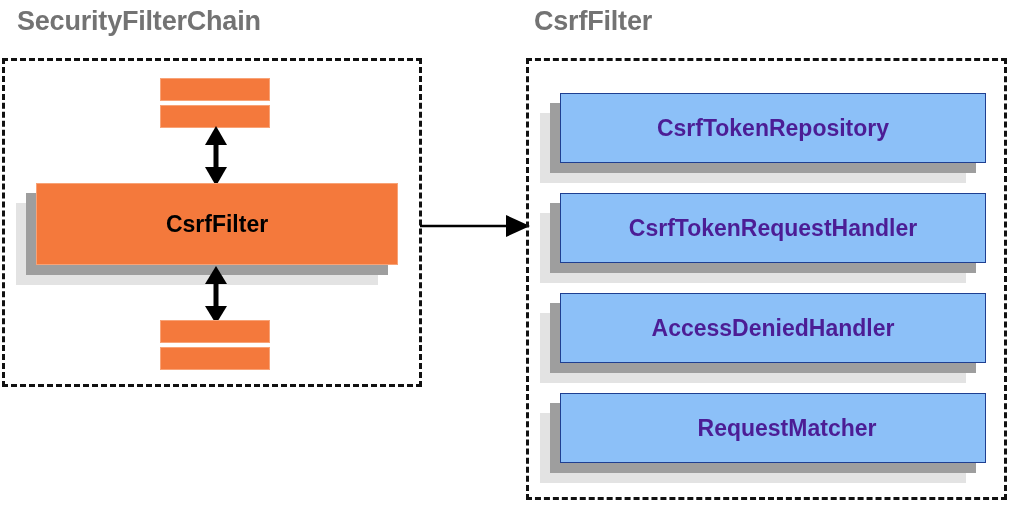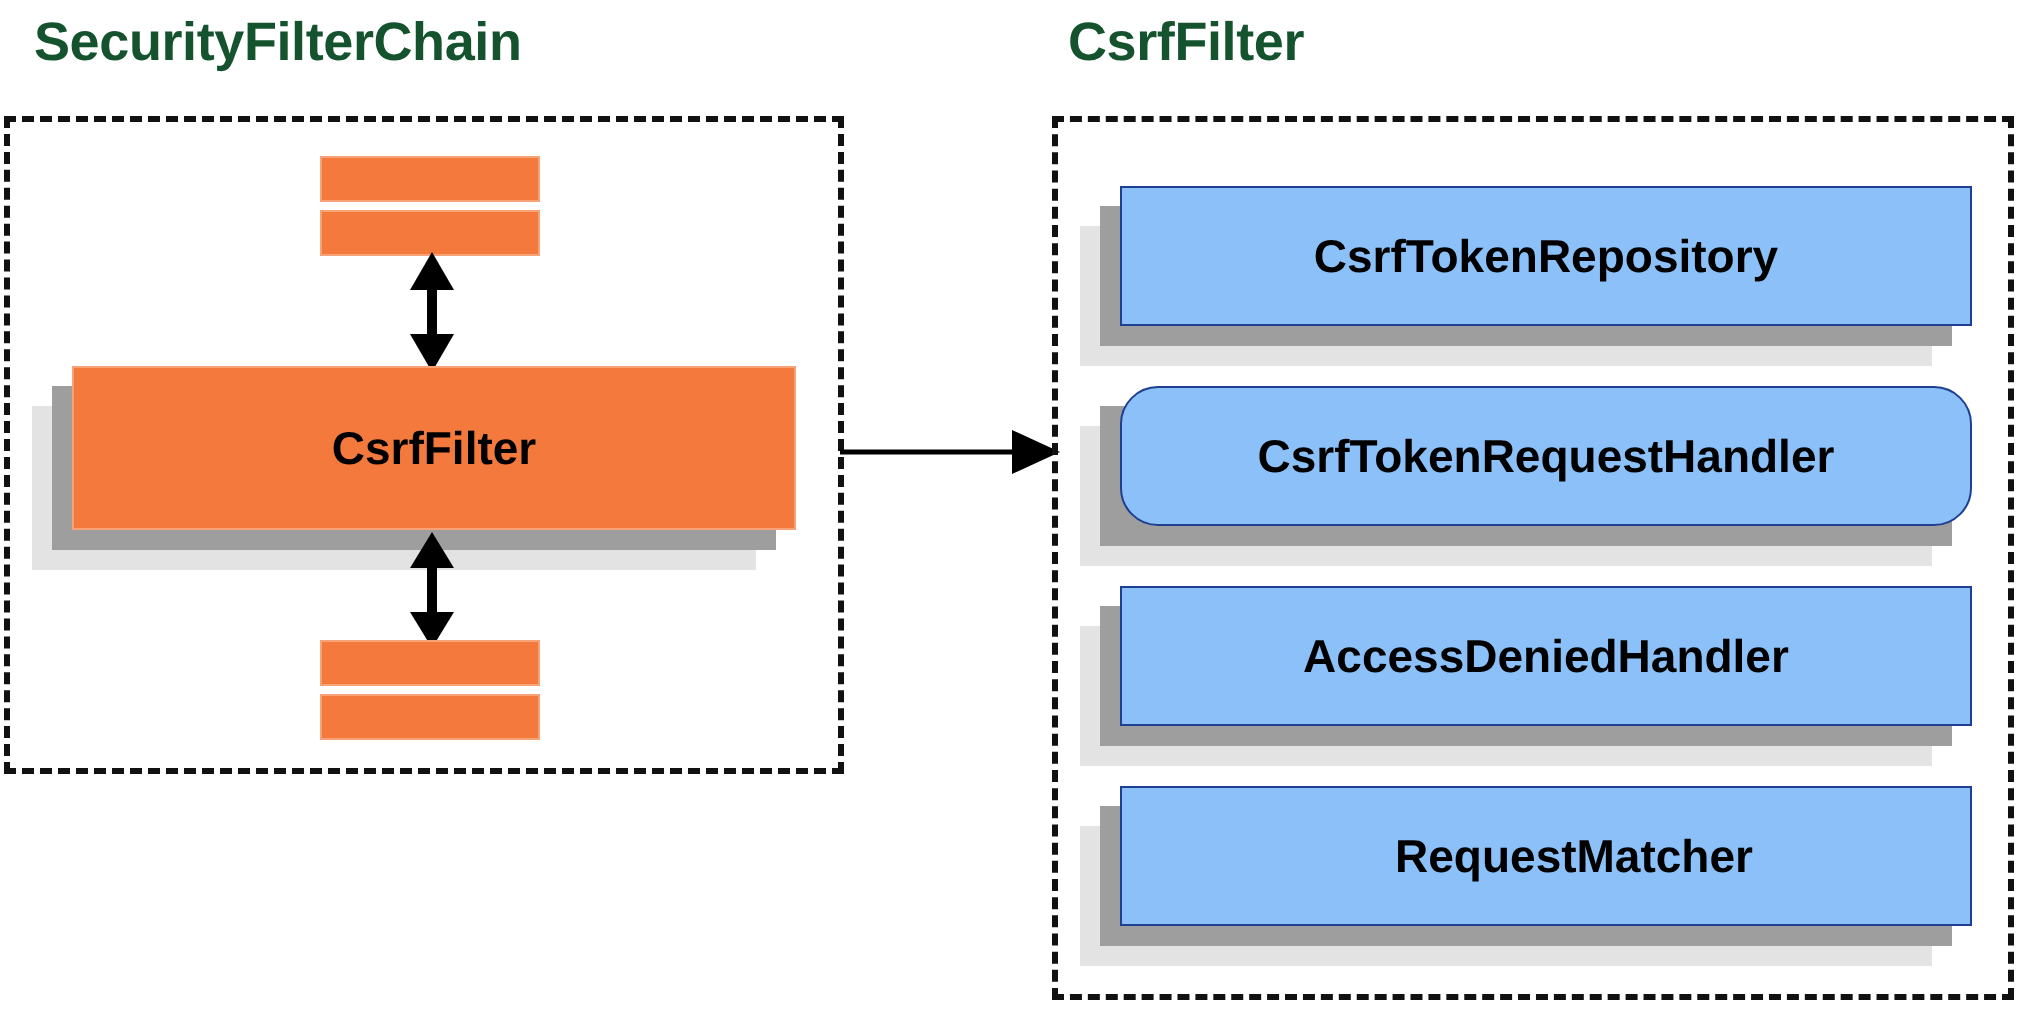--- a/index.html
+++ b/index.html
@@ -17,21 +17,21 @@
     background: #ffffff;
     overflow: hidden;
   }
 
   
   .panel-title {
     position: absolute;
     font-weight: bold;
     font-size: 27px;
     line-height: 30px;
-    color: #14532d;
+    color: #737373;
     letter-spacing: -0.2px;
     white-space: nowrap;
   }
   #title-left  { left: 17px;  top: 6px; }
   #title-right { left: 534px; top: 6px; }
 
   
   .dashed-box {
     position: absolute;
     box-sizing: border-box;
@@ -81,21 +81,21 @@
     box-sizing: border-box;
     background: #8cc0f8;
     border: 1.5px solid #1f3f91;
     display: flex;
     align-items: center;
     justify-content: center;
   }
   .blue-box .box-label {
     font-weight: bold;
     font-size: 23px;
-    color: #000000;
+    color: #4c1d95;
     white-space: nowrap;
   }
 
   
   .arrow-svg {
     position: absolute;
     overflow: visible;
   }
 </style>
 </head>
@@ -141,21 +141,21 @@
   <div class="dashed-box" id="panel-right"></div>
 
   <div class="shadow-far" style="left:540px; top:113px; width:426px; height:70px;"></div>
   <div class="shadow-near" style="left:550px; top:103px; width:426px; height:70px;"></div>
   <div class="blue-box" style="left:560px; top:93px; width:426px; height:70px;">
     <span class="box-label">CsrfTokenRepository</span>
   </div>
 
   <div class="shadow-far" style="left:540px; top:213px; width:426px; height:70px;"></div>
   <div class="shadow-near" style="left:550px; top:203px; width:426px; height:70px;"></div>
-  <div class="blue-box" style="left:560px; top:193px; width:426px; height:70px;border-radius:19px;">
+  <div class="blue-box" style="left:560px; top:193px; width:426px; height:70px;">
     <span class="box-label">CsrfTokenRequestHandler</span>
   </div>
 
   <div class="shadow-far" style="left:540px; top:313px; width:426px; height:70px;"></div>
   <div class="shadow-near" style="left:550px; top:303px; width:426px; height:70px;"></div>
   <div class="blue-box" style="left:560px; top:293px; width:426px; height:70px;">
     <span class="box-label">AccessDeniedHandler</span>
   </div>
 
   <div class="shadow-far" style="left:540px; top:413px; width:426px; height:70px;"></div>

